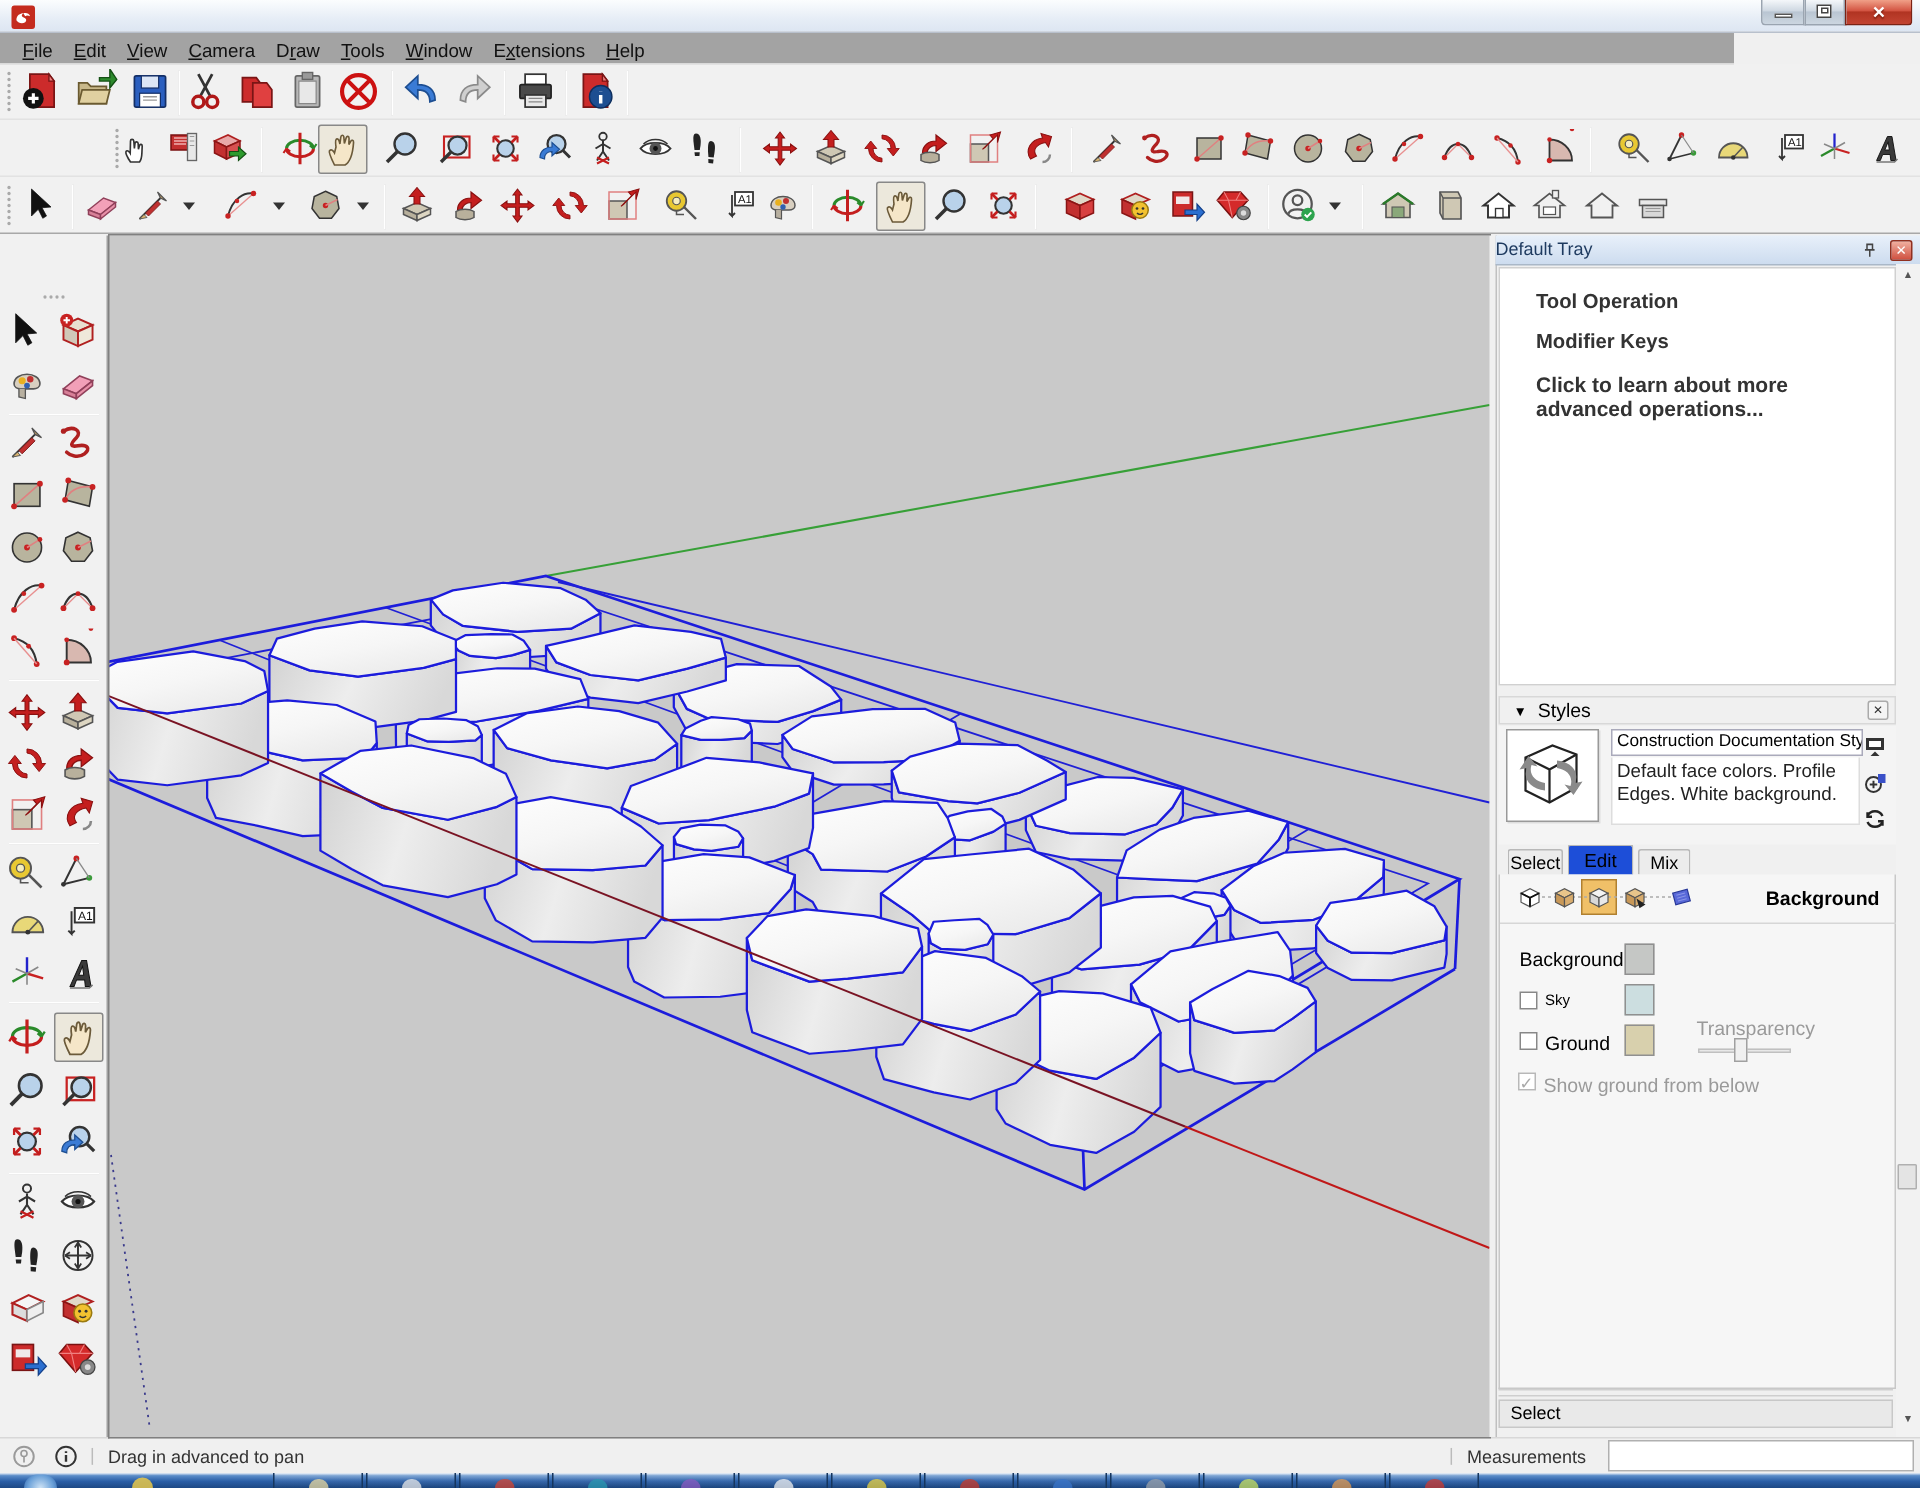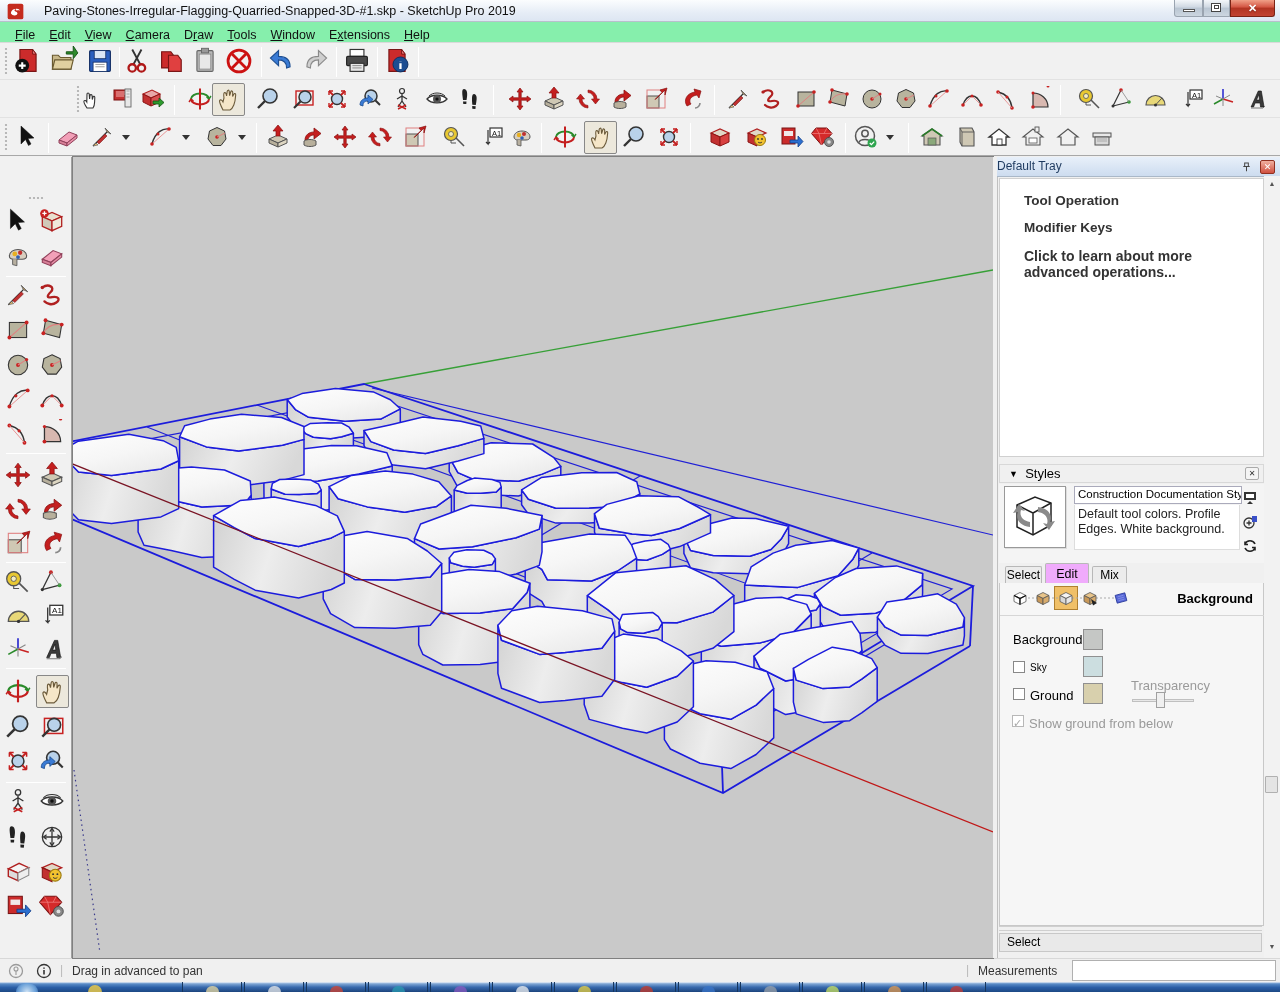--- a/index.html
+++ b/index.html
@@ -1,54 +1,53 @@
 <!DOCTYPE html>
 <html><head><meta charset="utf-8"><style>
 * { margin:0; padding:0; box-sizing:border-box; }
 body { width:1280px; height:992px; position:relative; overflow:hidden; font-family:"Liberation Sans", sans-serif; background:#f0f0f0; }
 #title { position:absolute; left:0; top:0; width:1280px; height:22px; background:linear-gradient(#fbfdfe,#e6edf6 60%,#dde6f2); border-bottom:1px solid #b8c0cc; }
 #title .t { position:absolute; left:44px; top:4px; font-size:12.5px; color:#111; }
 .wbtn { position:absolute; top:0; height:17px; border:1px solid #9aa4b0; border-top:none; background:linear-gradient(#f4f7fa,#cfd8e2 45%,#b9c5d2 50%,#ccd6e0); }
-#menu { position:absolute; left:0; top:22px; width:1280px; height:21px; background:#86efac; border-bottom:1px solid #dadada; }
+#menu { position:absolute; left:0; top:22px; width:1156px; height:21px; background:#a3a3a3; border-bottom:1px solid #dadada; }
 #menu span { position:relative; top:3px; font-size:12.5px; color:#111; padding:0 7px; }
 #tb { position:absolute; left:0; top:43px; width:1280px; height:113px; background:#f1f1f1; border-bottom:1px solid #a8a8a8; }
 #tb .r { position:absolute; left:0; width:1280px; height:37px; border-bottom:1px solid #e2e2e2; }
 #lbar { position:absolute; left:0; top:157px; width:72px; height:801px; background:#f1f1f1; border-right:1px solid #a0a0a0; }
 #tray { position:absolute; left:997px; top:157px; width:283px; height:801px; background:#f0f0f0; border-left:1px solid #c0c0c0; }
 .trayhdr { position:absolute; left:997px; top:157px; width:283px; height:20px; background:linear-gradient(#e8f0fa,#cddcef); border-bottom:1px solid #aab8c8; color:#1e3a5f; font-size:12px; z-index:3; }
 .xbtn { position:absolute; right:5px; top:3px; width:15px; height:14px; background:linear-gradient(#f0b0a0,#d05040); border:1px solid #903020; border-radius:2px; color:#fff; font-size:9px; text-align:center; line-height:13px; }
 .instr { position:absolute; left:999px; top:178px; width:265px; height:279px; background:#fff; border:1px solid #d0d0d0; padding:0 26px 0 24px; color:#3c3c3c; font-size:13.5px; line-height:15.5px; z-index:3; }
 .instr .b { font-weight:bold; color:#333; }
 .styhdr { position:absolute; left:999px; top:464px; width:265px; height:19px; background:#f0f0f0; border:1px solid #d8d8d8; font-size:13px; padding:1px 0 0 9px; z-index:3; }
 .xbtn2 { position:absolute; right:4px; top:2px; width:14px; height:13px; background:#f4f4f4; border:1px solid #aaa; border-radius:2px; font-size:8px; text-align:center; line-height:12px; color:#333; }
 .stybody { position:absolute; left:999px; top:484px; width:265px; height:79px; background:#f4f4f4; z-index:3; }
 .thumb { position:absolute; left:5px; top:2px; width:62px; height:62px; background:#fff; border:1px solid #999; box-shadow:1px 1px 0 #ddd; }
 .styname { position:absolute; left:75px; top:2px; width:168px; height:18px; border:1px solid #aab; background:#fff; font-size:11.5px; padding:1px 0 0 3px; white-space:nowrap; overflow:hidden; }
 .stydesc { position:absolute; left:75px; top:21px; width:166px; height:45px; background:#fff; border:1px solid #ddd; border-top:none; font-size:12.5px; padding:2px 0 0 3px; color:#222; line-height:14.5px; }
 .sicon { position:absolute; right:6px; }
 .tabs { position:absolute; left:999px; top:563px; width:265px; height:20px; z-index:3; }
 .tab { position:absolute; top:3px; height:17px; background:#ececec; border:1px solid #b8b8b8; border-bottom:none; border-radius:2px 2px 0 0; font-size:12px; text-align:center; padding-top:1px; }
-.tab.active { top:0; height:20px; background:#f0abfc; font-size:12.5px; padding-top:3px; z-index:2; }
+.tab.active { top:0; height:20px; background:#1d4ed8; font-size:12.5px; padding-top:3px; z-index:2; }
 .tabpane { position:absolute; left:999px; top:583px; width:265px; height:343px; background:#f6f6f6; border:1px solid #c8c8c8; border-top:none; z-index:3; }
 .swatch { position:absolute; width:20px; height:21px; border:1px solid #909090; }
 .cb { position:absolute; width:12px; height:12px; background:#fff; border:1px solid #888; }
 .selbar { position:absolute; left:999px; top:933px; width:263px; height:19px; background:#e9e9e9; border:1px solid #c8c8c8; font-size:12px; padding:1px 0 0 7px; z-index:3; }
 .scroll { position:absolute; left:1264px; top:176px; width:16px; height:782px; background:#f2f2f2; z-index:3; }
 .sarr { position:absolute; left:0; width:16px; height:16px; font-size:7px; color:#555; text-align:center; line-height:16px; }
 .sthumb { position:absolute; left:1px; top:600px; width:13px; height:17px; background:#e4e4e4; border:1px solid #b0b0b0; border-radius:1px; }
 #status { position:absolute; left:0; top:958px; width:1280px; height:24px; background:#f0f0f0; border-top:1px solid #d8d8d8; font-size:12px; color:#333; }
 #taskbar { position:absolute; left:0; top:982px; width:1280px; height:10px; background:linear-gradient(#e8eef6,#5a8cc8 18%,#2a5ea6 55%,#1c4884); overflow:hidden; }
 #vpborder { position:absolute; left:72px; top:156px; width:922px; height:803px; border:1px solid #808080; border-right:none; z-index:6; pointer-events:none; }
 </style></head><body>
 <div id="title">
   <svg style="position:absolute;left:7px;top:3px" width="17" height="17" viewBox="0 0 26 26">
       <rect x="1" y="1" width="24" height="24" rx="3" fill="#c42b1e"></rect>
       <path d="M6 16 C6 11 10 9 13 9 C11 11 11 12 13 13 C16 14 17 16 15 18 C12 20 8 19 6 16 Z M13 9 C16 8 19 9 20 12 C18 11 16 11 15 12" fill="#fff"></path>
     </svg>
-  <span class="t">Paving-Stones-Irregular-Flagging-Quarried-Snapped-3D-#1.skp - SketchUp Pro 2019</span>
   <div class="wbtn" style="left:1174px;width:29px;border-radius:0 0 0 3px">
       <div style="position:absolute;left:8px;top:9px;width:12px;height:3px;background:#fff;border:1px solid #555"></div>
     </div>
   <div class="wbtn" style="left:1203px;width:27px">
       <div style="position:absolute;left:7px;top:3px;width:10px;height:9px;background:#fff;border:1px solid #444"></div>
       <div style="position:absolute;left:10px;top:5px;width:5px;height:4px;background:#fff;border:1px solid #444"></div>
     </div>
   <div class="wbtn" style="left:1230px;width:45px;background:linear-gradient(#f0a088,#d35442 45%,#b13422 50%,#c24432);border-color:#7a2315;border-radius:0 0 3px 0">
       <div style="position:absolute;left:17px;top:2px;color:#fff;font-size:11px;font-weight:bold;text-shadow:0 1px 1px #802010">✕</div>
     </div>
@@ -818,21 +817,21 @@
   </div>
 <div class="styhdr"><span style="font-size:9px;position:relative;top:-1px">▼</span>&nbsp;&nbsp;Styles<div class="xbtn2">✕</div></div>
 <div class="stybody">
     <div class="thumb"><svg width="58" height="58" viewBox="0 0 58 58">
         <path d="M12 18 L30 10 L46 16 L46 38 L28 48 L12 40 Z" fill="#fff" stroke="#222" stroke-width="1.5"></path>
         <path d="M12 18 L28 26 L28 48 M28 26 L46 16" fill="none" stroke="#222" stroke-width="1.5"></path>
         <path d="M33 20 C43 21 48 28 45 35 L50 34 L44 43 L38 36 L42 37 C44 31 40 26 33 25 Z" fill="#8a8a8a"></path>
         <path d="M25 40 C15 39 10 32 13 25 L8 26 L14 17 L20 24 L16 23 C14 29 18 34 25 35 Z" fill="#8a8a8a"></path>
       </svg></div>
     <div class="styname">Construction Documentation Sty</div>
-    <div class="stydesc">Default tool colors. Profile Edges. White background.</div>
+    <div class="stydesc">Default face colors. Profile Edges. White background.</div>
     <svg class="sicon" style="top:6px" width="16" height="16" viewBox="0 0 16 16">
       <rect x="2" y="2" width="12" height="8" fill="#333"></rect>
       <rect x="4" y="4" width="8" height="4" fill="#fff"></rect>
       <path d="M5 14 L11 14 L8 11 Z" fill="#333"></path>
     </svg>
     <svg class="sicon" style="top:30px" width="16" height="16" viewBox="0 0 16 16">
       <circle cx="7" cy="9" r="5" fill="none" stroke="#333" stroke-width="1.3"></circle>
       <path d="M4.5 9 h5 M7 6.5 v5" stroke="#333" stroke-width="1.3"></path>
       <rect x="10" y="2" width="5" height="6" fill="#3a50c8"></rect>
     </svg>

